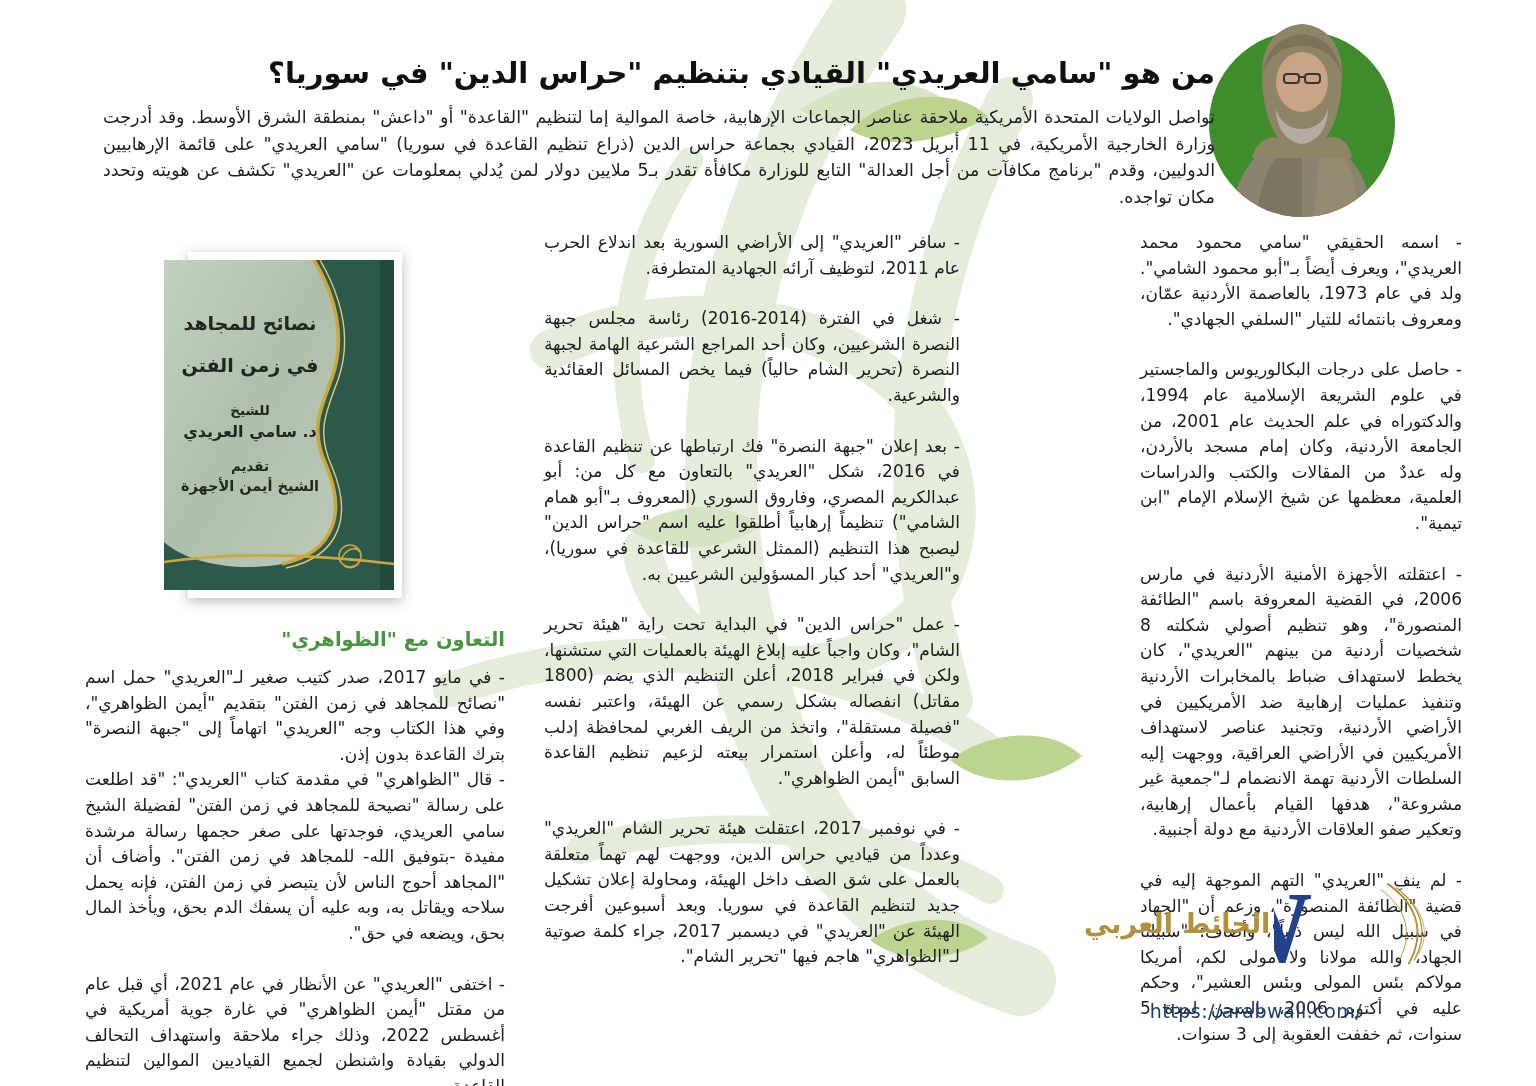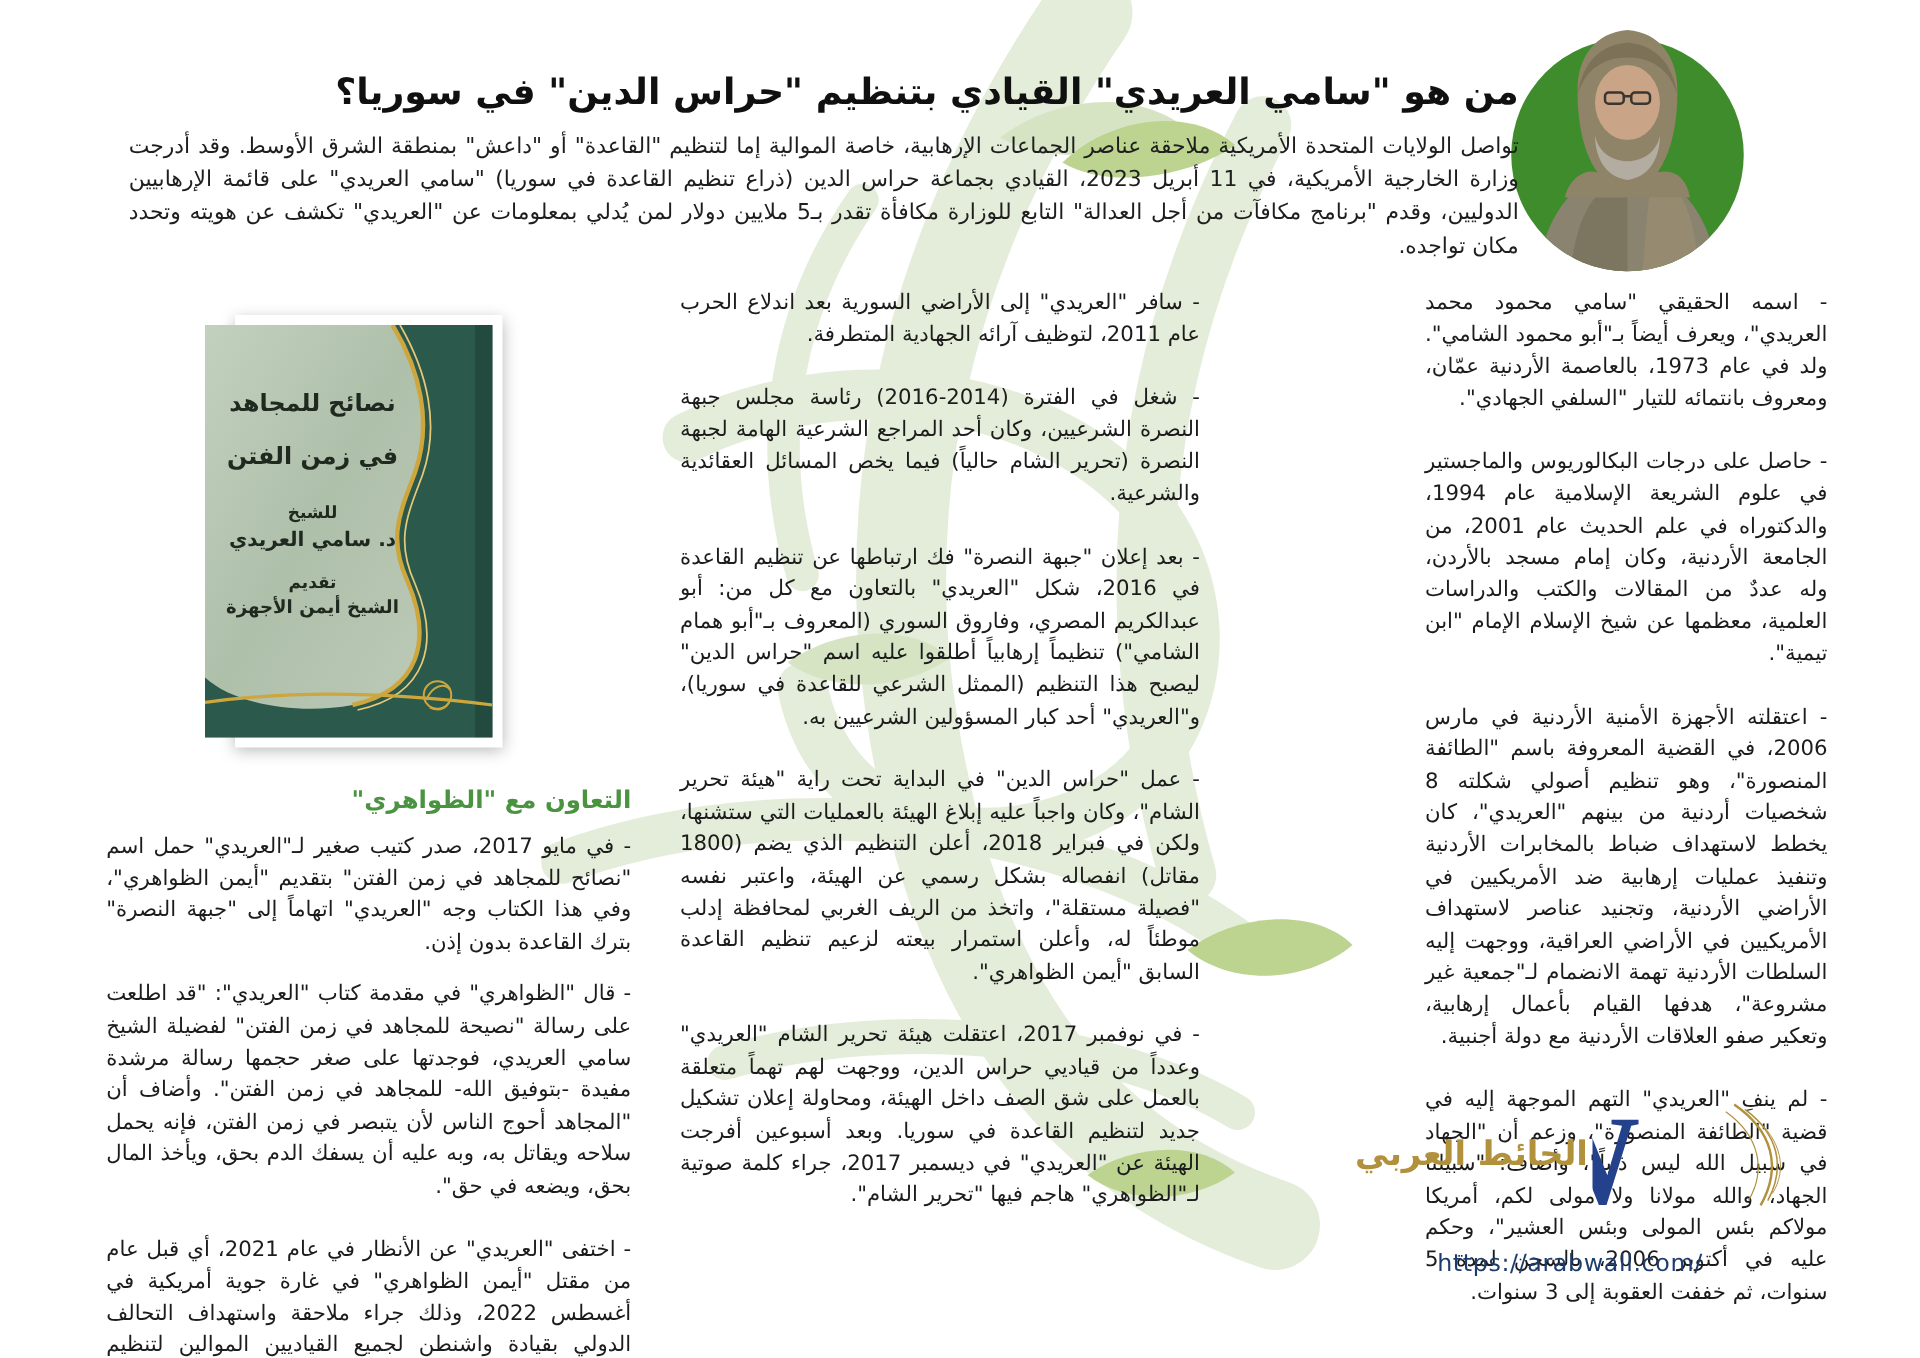--- a/index.html
+++ b/index.html
@@ -27,21 +27,21 @@
   .col-zawahiri{right:1031px; width:420px;}
 
   .heading{
     margin:0 0 14px; font-size:19.5px; font-weight:bold;
     color:var(--heading-green,#4a9340);
   }
   .col p{
     margin:0 0 25px; font-size:17px; line-height:25.6px;
     color:#1c1c1c; text-align:justify;
   }
-  .col p.tight{margin-bottom:16px;}
+  .col p.tight{margin-bottom:0;}
 
   .book{
     width:214px; margin:22px auto 30px; background:#ffffff; padding:8px;
     box-shadow:0 3px 12px rgba(0,0,0,.28); box-sizing:border-box;
   }
   .book-cover{
     position:relative; width:230px; height:330px;
     background:var(--cover-green,#2b594b); overflow:hidden;
   }
   .book-cover .bc-text{

